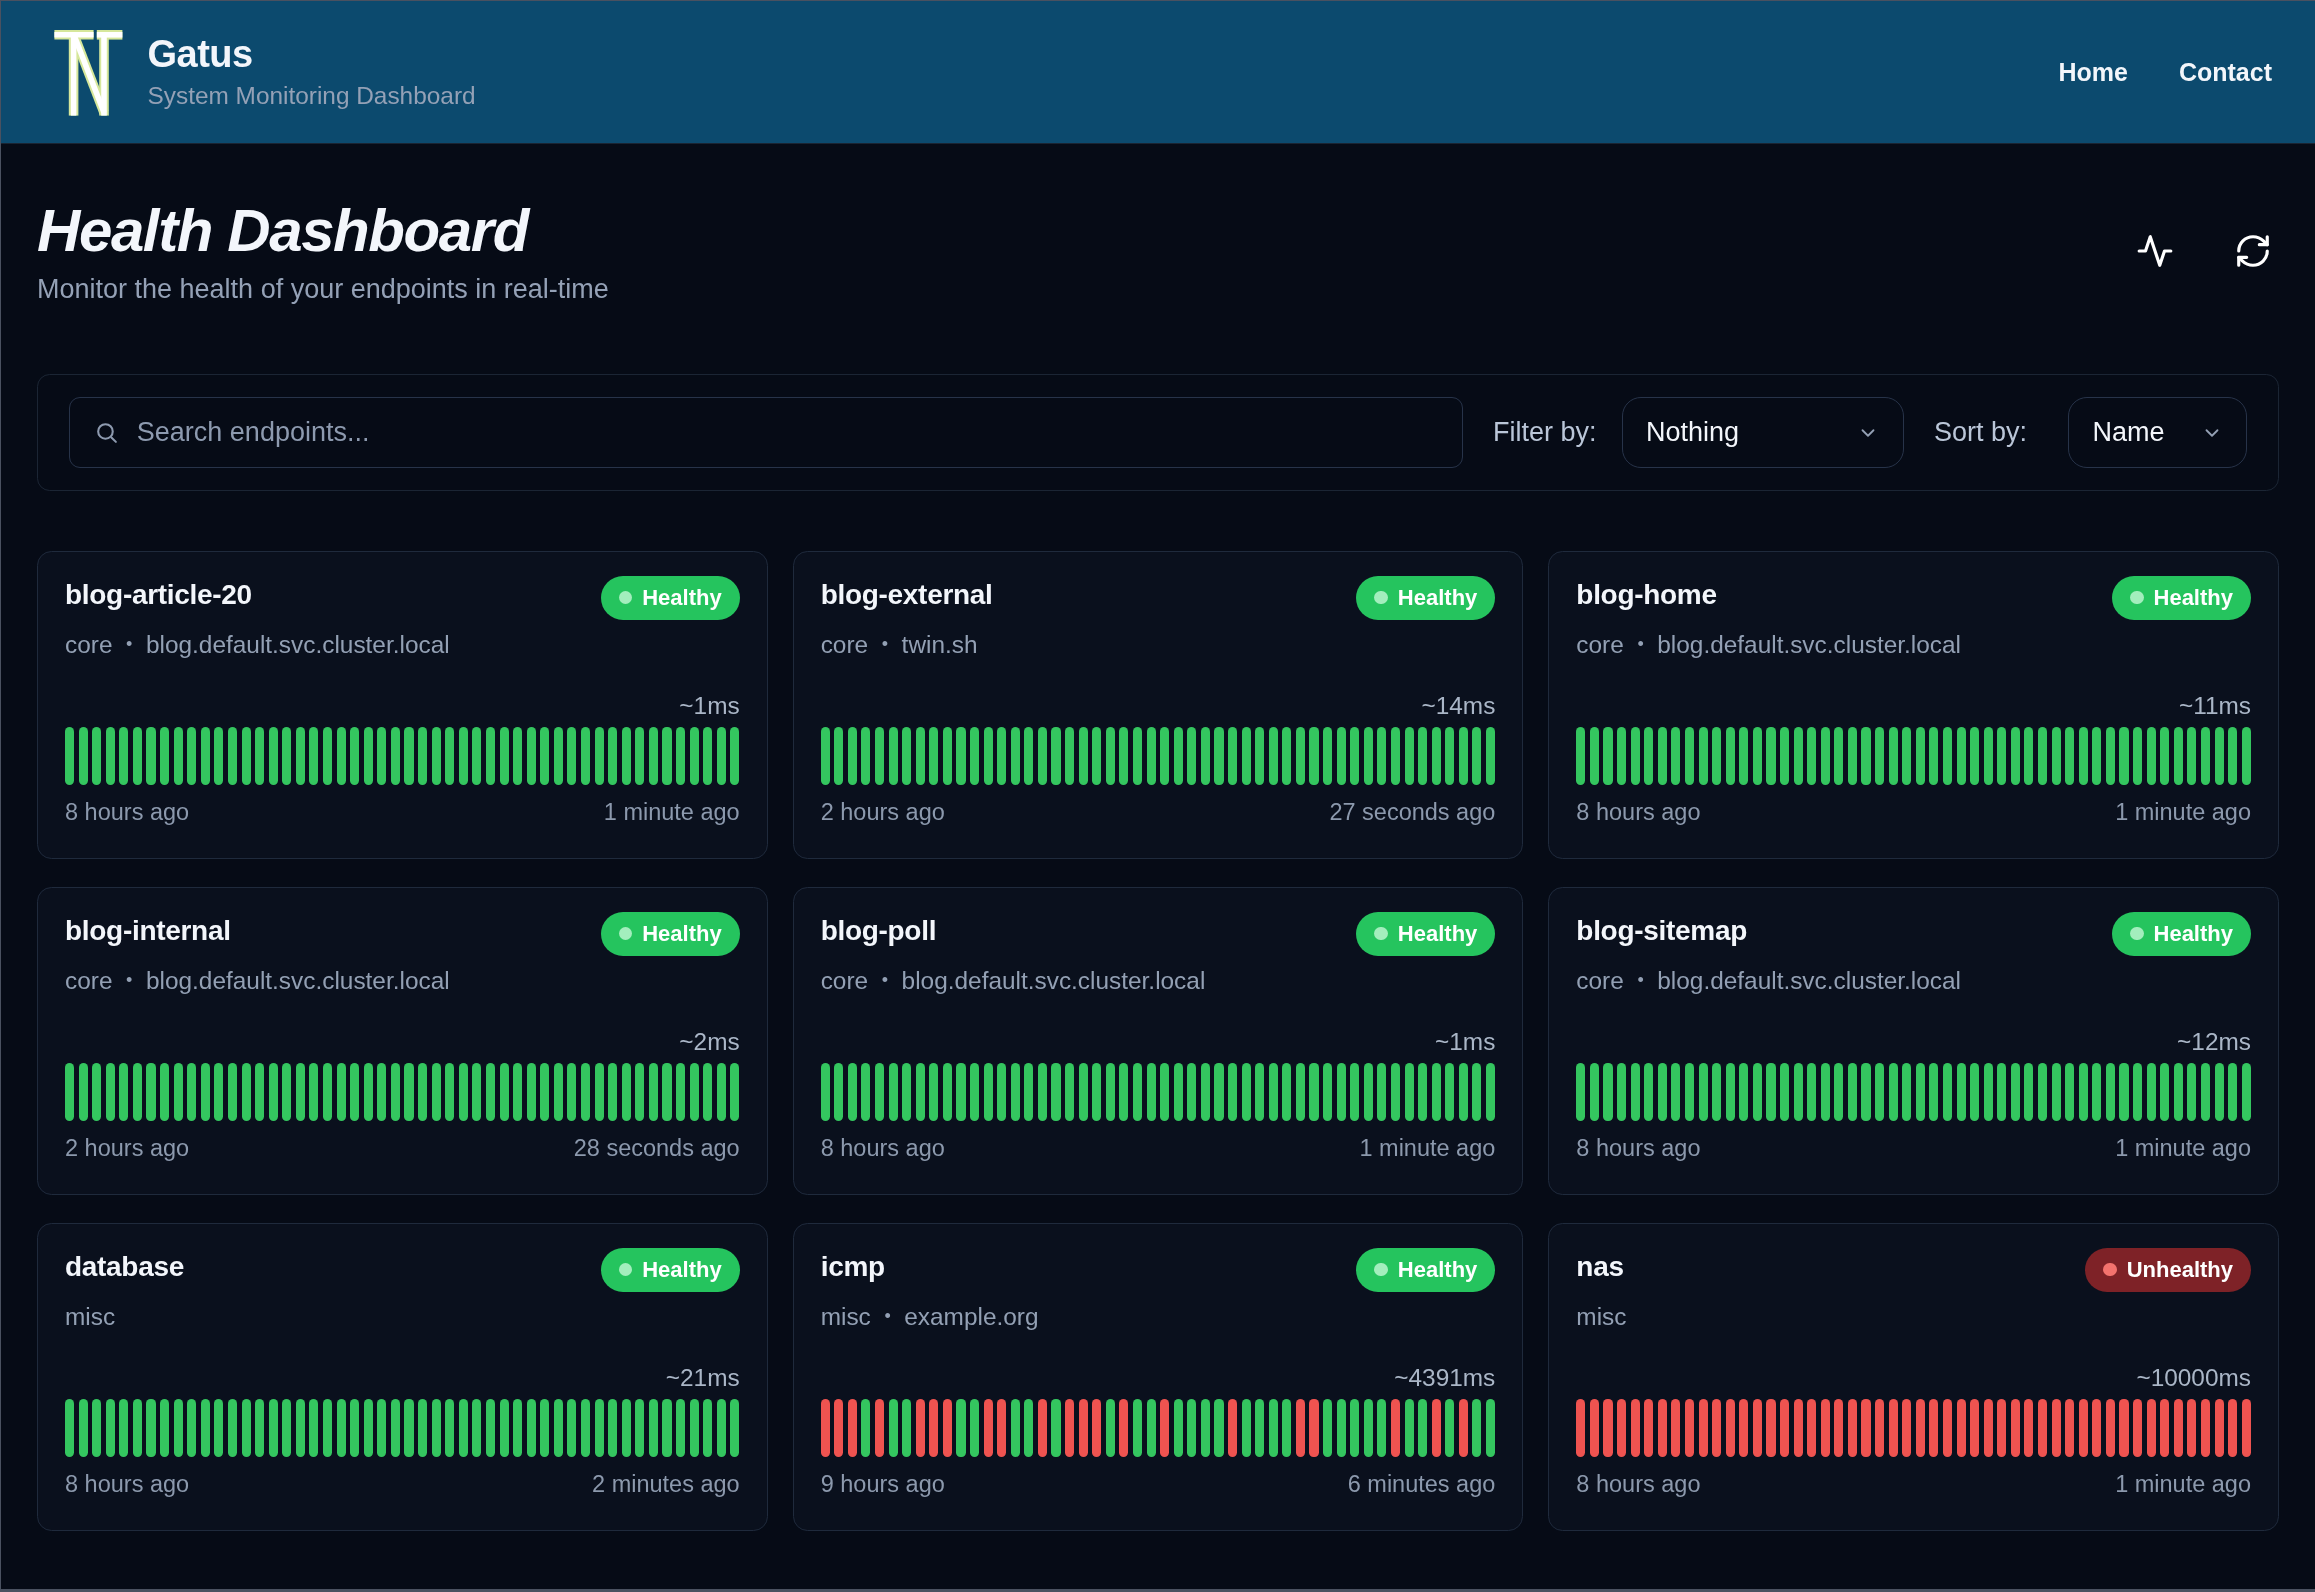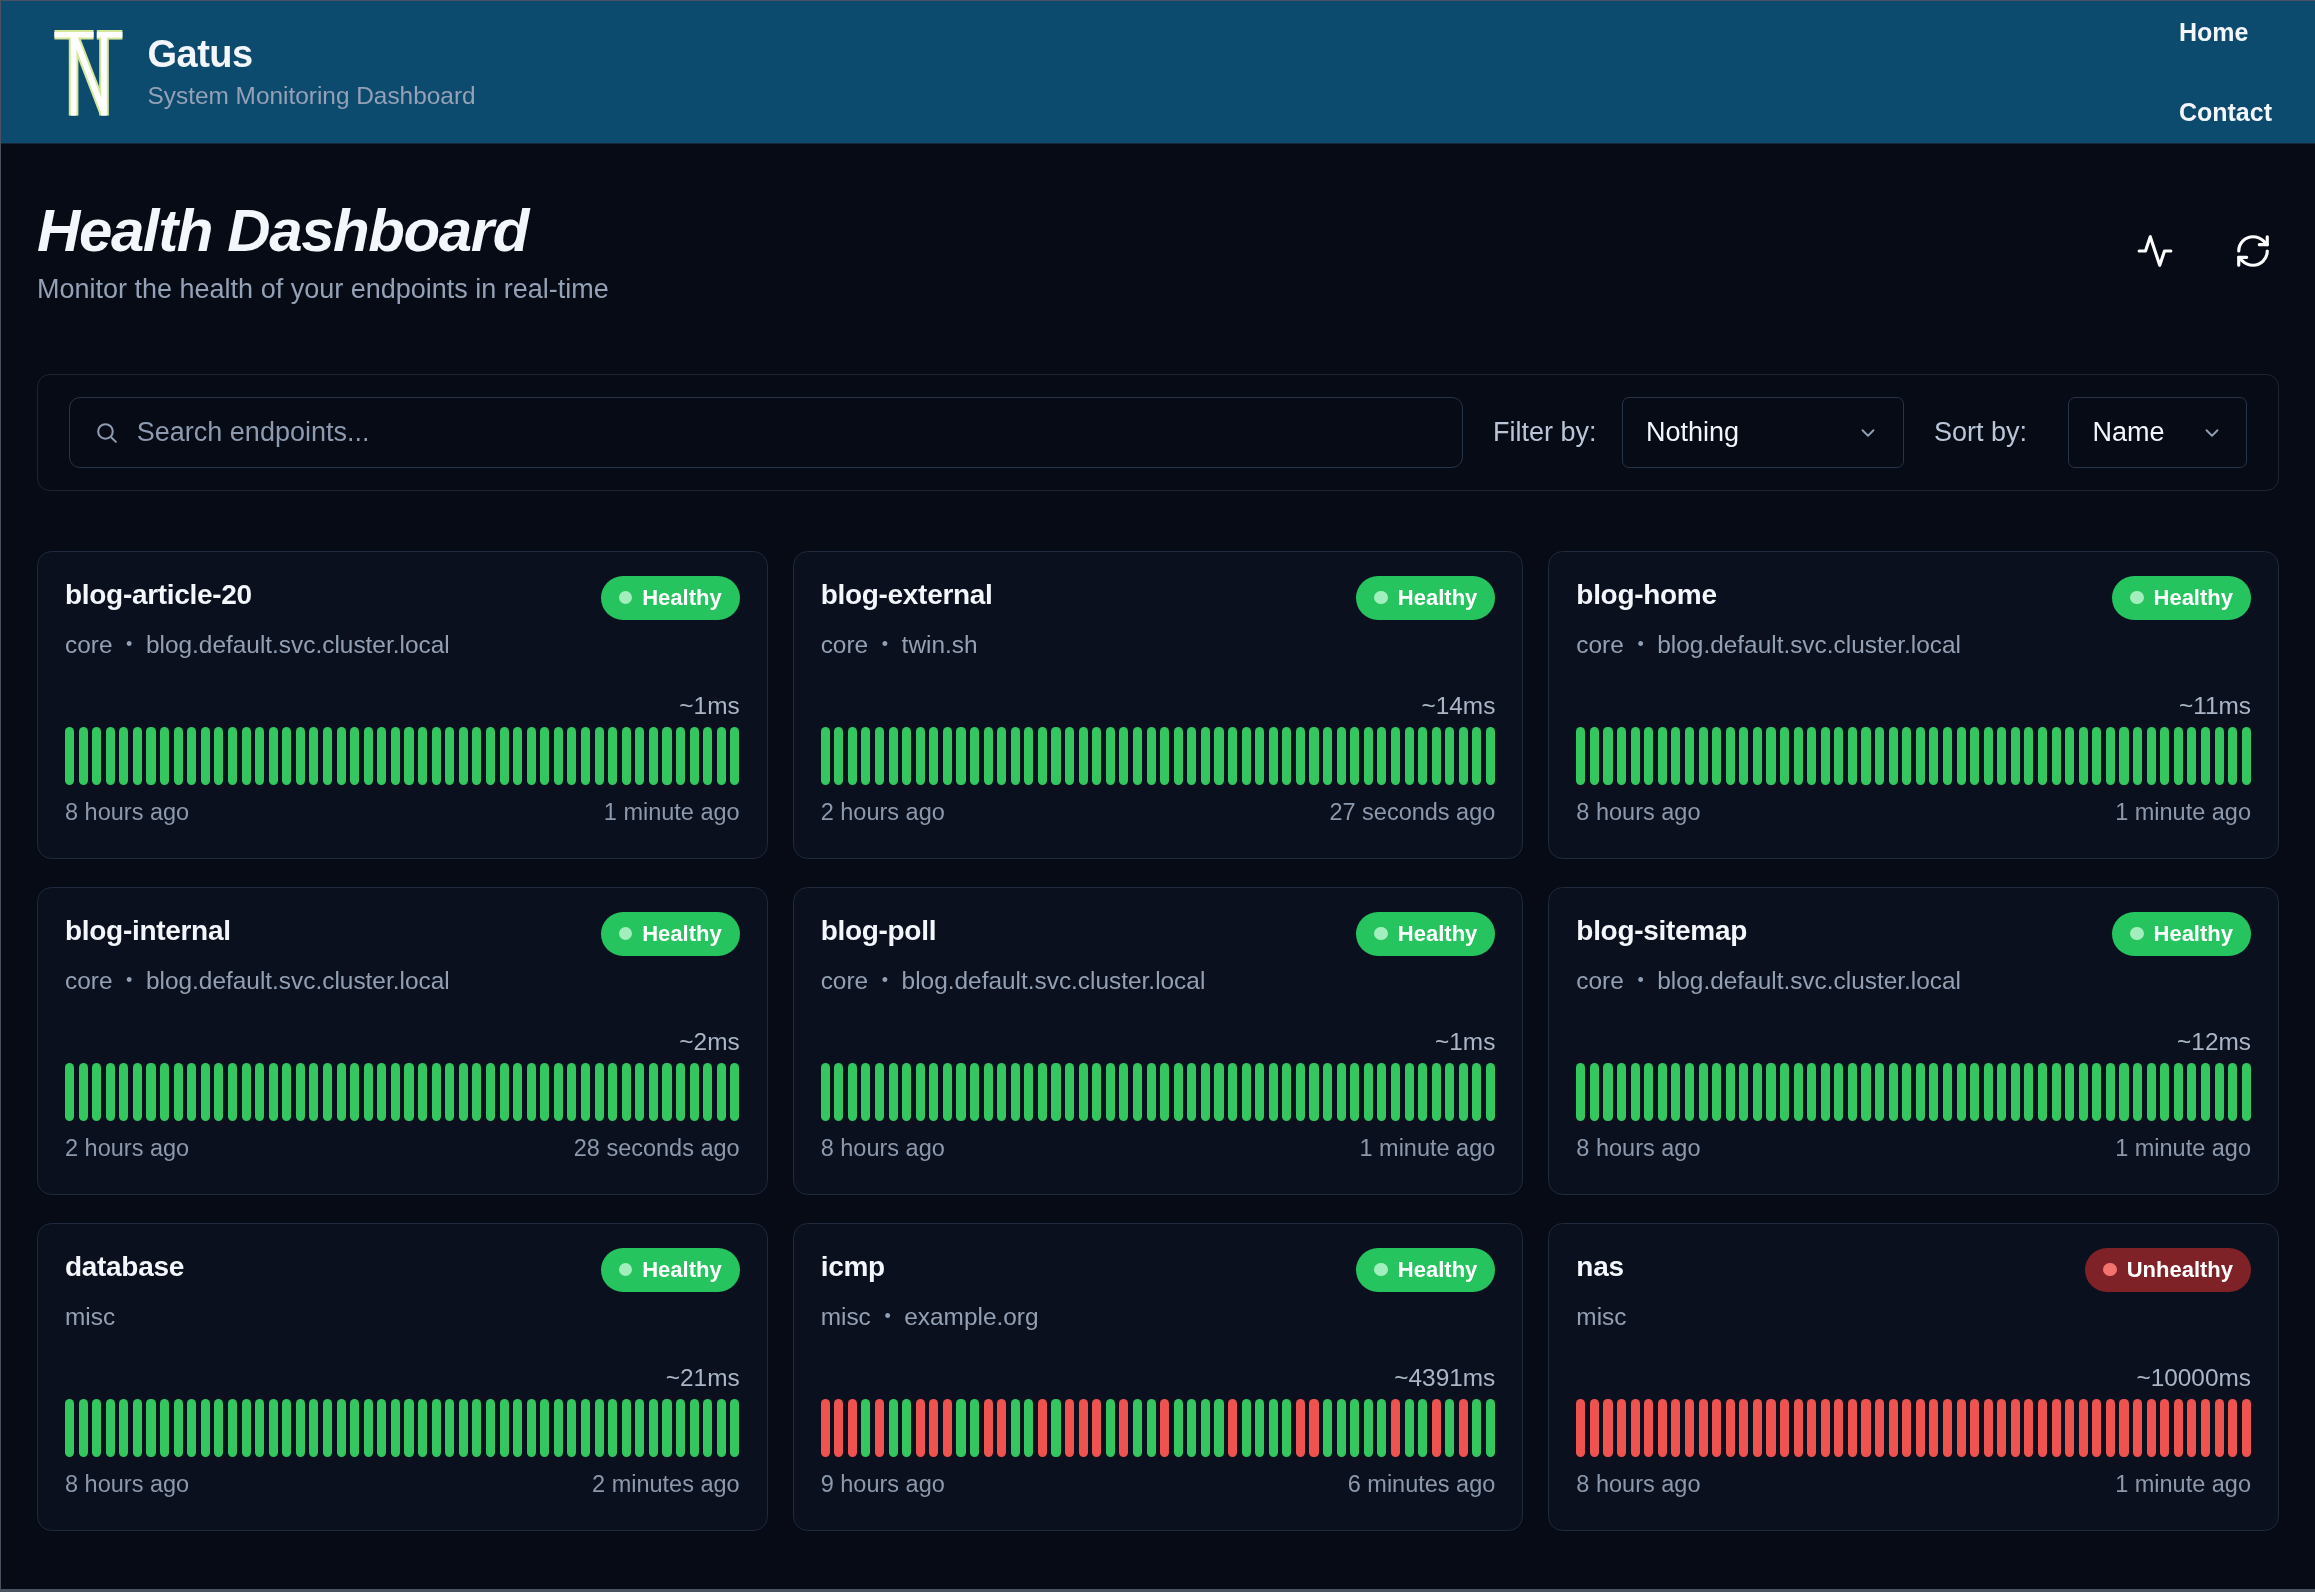--- a/index.html
+++ b/index.html
@@ -10,41 +10,41 @@
     font-family:"Liberation Sans","DejaVu Sans",sans-serif;
     border:1.8px solid #4a5160; border-bottom-width:3.6px;
   }
   
   .topbar { height:143px; display:flex; align-items:center; padding:0 43px 0 51px;
             background:#0c4a6e; border-bottom:1.8px solid #1a2432; }
   .logo-svg { width:72px; height:94px; flex:none; }
   .brand-text { margin-left:23.5px; }
   .brand-name { font-size:38px; font-weight:bold; letter-spacing:-0.5px; line-height:1.1; }
   .brand-sub  { font-size:24.4px; color:#94a1b6; margin-top:6.3px; }
-  .main-nav { margin-left:auto; display:flex; gap:51px;flex-direction:column; }
+  .main-nav { margin-left:auto; display:flex; gap:51px; }
   .nav-link { font-size:25px; font-weight:bold; color:#f3f6fb; text-decoration:none; cursor:pointer; }
   
   main { padding:0 36px; }
   .page-head { display:flex; align-items:center; justify-content:space-between; margin-top:52px; }
   h1 { margin:0; font-size:60px; font-weight:bold; letter-spacing:-1.4px; line-height:1.15;font-style:italic; }
   .page-sub { margin:9px 0 0; font-size:27px; color:#94a1b6; }
   .head-actions { display:flex; gap:60px; margin-right:7.2px; }
   .icon-btn { background:none; border:none; padding:0; color:#ffffff; cursor:pointer; }
   .icon-btn svg { width:38px; height:38px; display:block; }
   
   .toolbar { margin-top:69px; border:1.8px solid #1b2534; border-radius:12.7px;
              padding:22px 31px; display:flex; align-items:center; gap:25px; }
   .search { flex:1; border:1.8px solid #273349; border-radius:11px; height:71px;
             display:flex; align-items:center; padding:0 23.5px; gap:16.3px; }
   .search svg { width:25px; height:25px; color:#8d9aaf; flex:none; }
   .search input { flex:1; background:transparent; border:none; outline:none;
                   color:#e8edf5; font-size:27px; font-family:inherit; }
   .search input::placeholder { color:#8d9aaf; }
   .ctl-label { font-size:27px; color:#bac6d8; white-space:nowrap; margin-left:5.4px; }
-  .select { border:1.8px solid #273349; border-radius:7px; height:71px;
+  .select { border:1.8px solid #273349; border-radius:19px; height:71px;
             display:flex; align-items:center; justify-content:space-between;
             padding:0 23.5px; font-size:27px; color:#f3f6fb; cursor:pointer; }
   .select svg { width:22px; height:22px; color:#93a0b4; flex:none; margin-left:16.3px; }
   .select.filter { width:282px; }
   .select.sort   { width:179px;margin-left:16px; }
   
   .grid { margin-top:60px; display:grid; grid-template-columns:repeat(3,1fr);
           gap:28px 25px; padding-bottom:33px; }
   .card { background:#0a101d; border:1.8px solid #1f2a3c; border-radius:14.5px;
           padding:23.5px 27px 25px; height:308px; cursor:pointer; }

